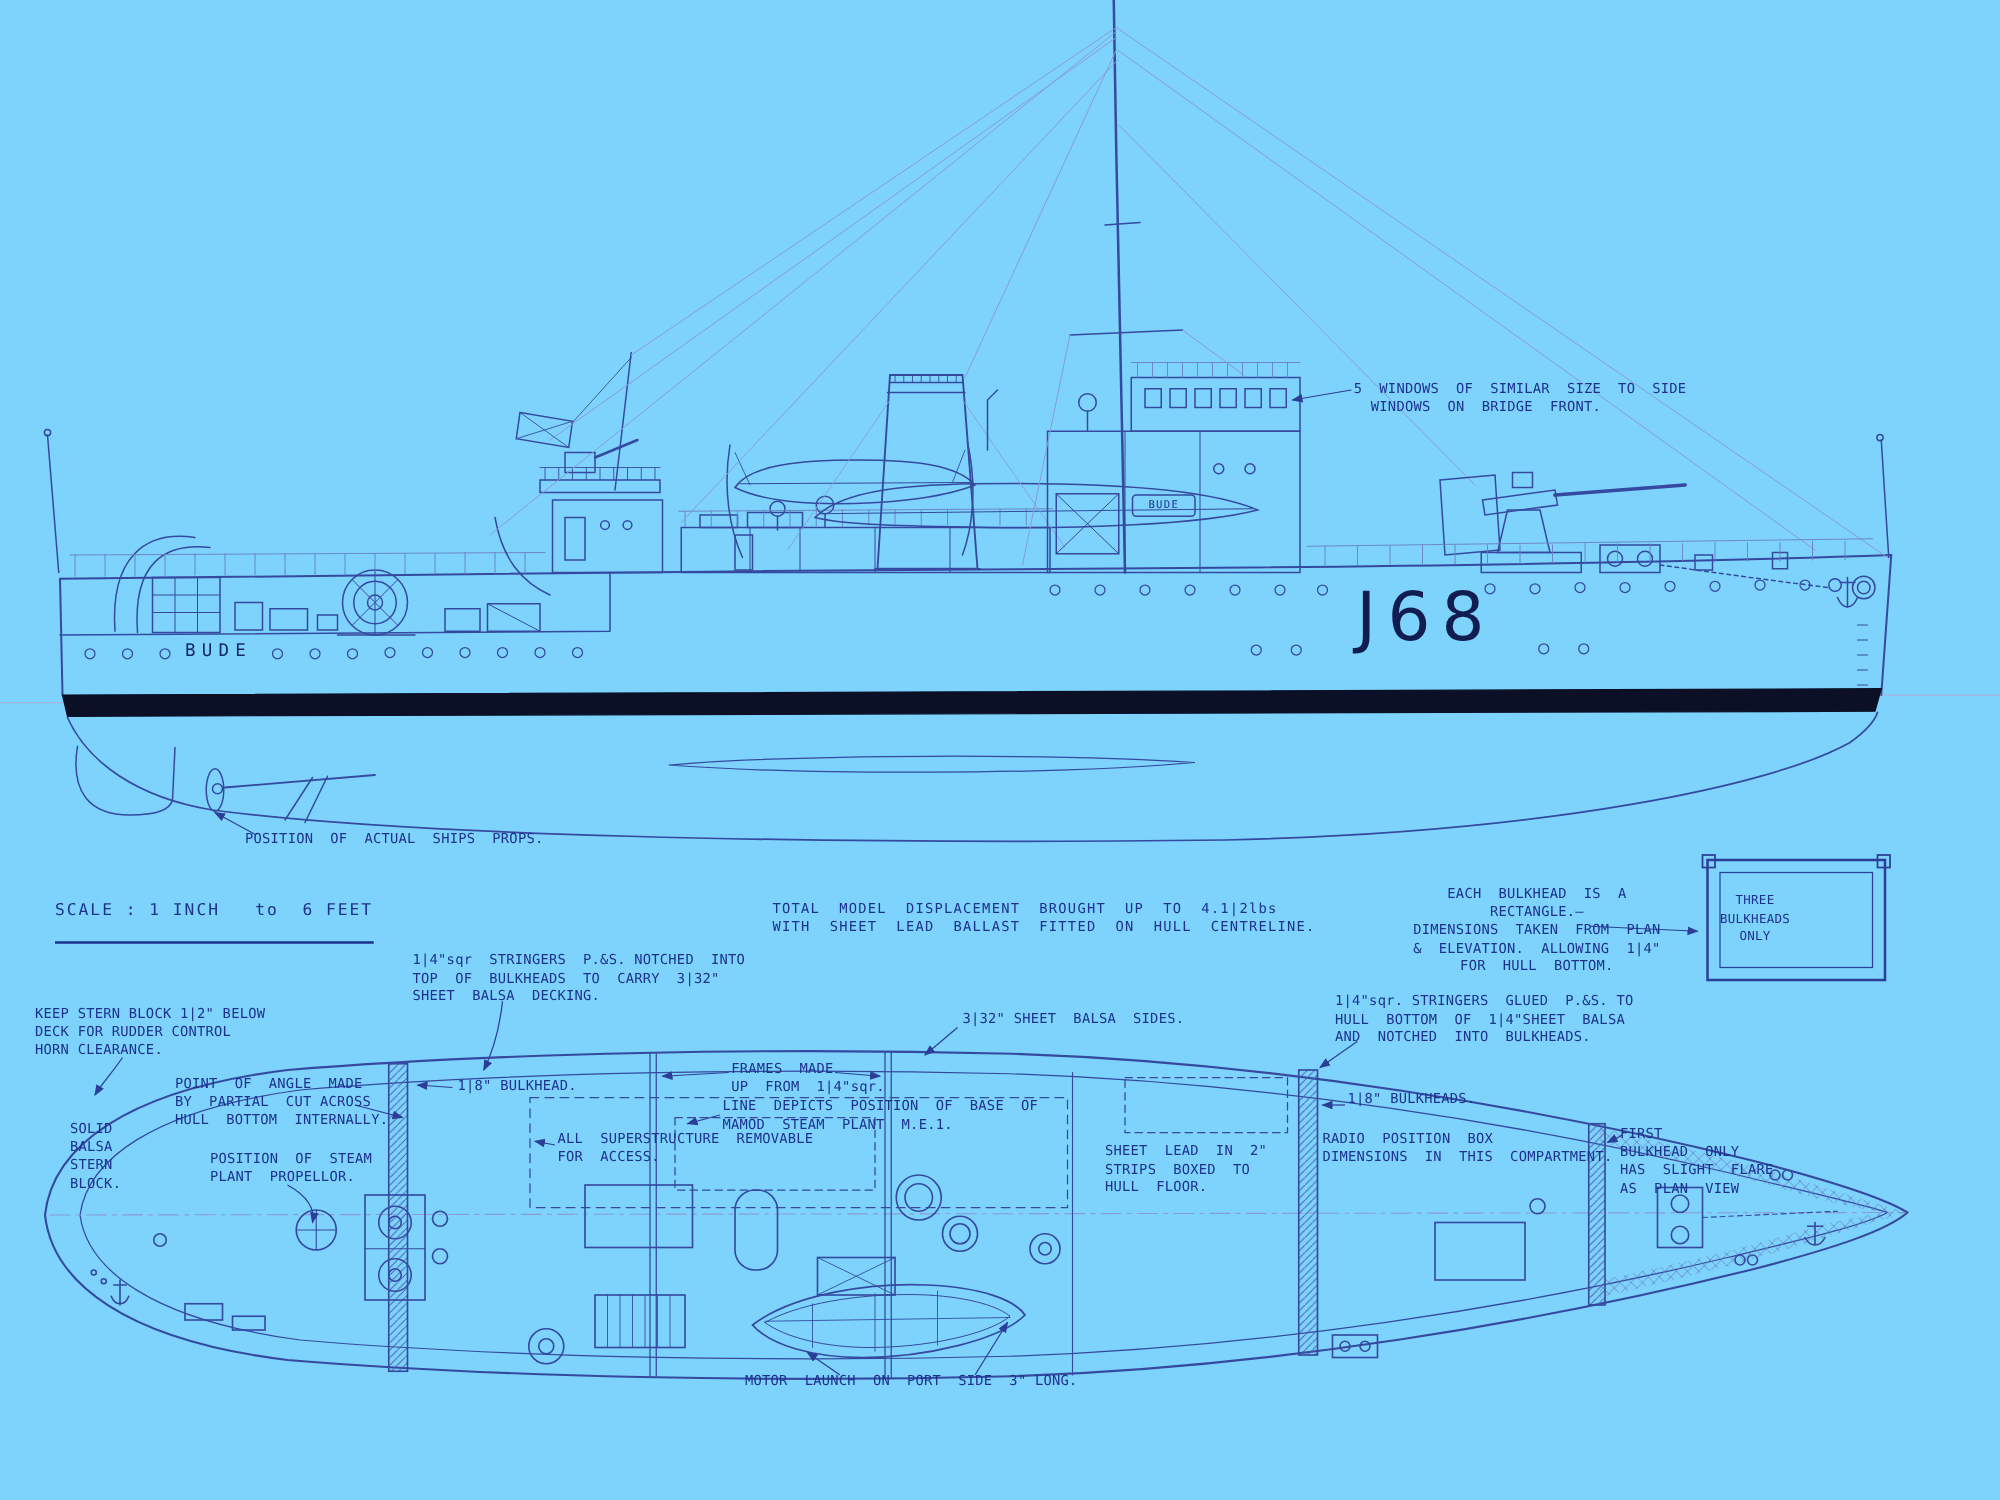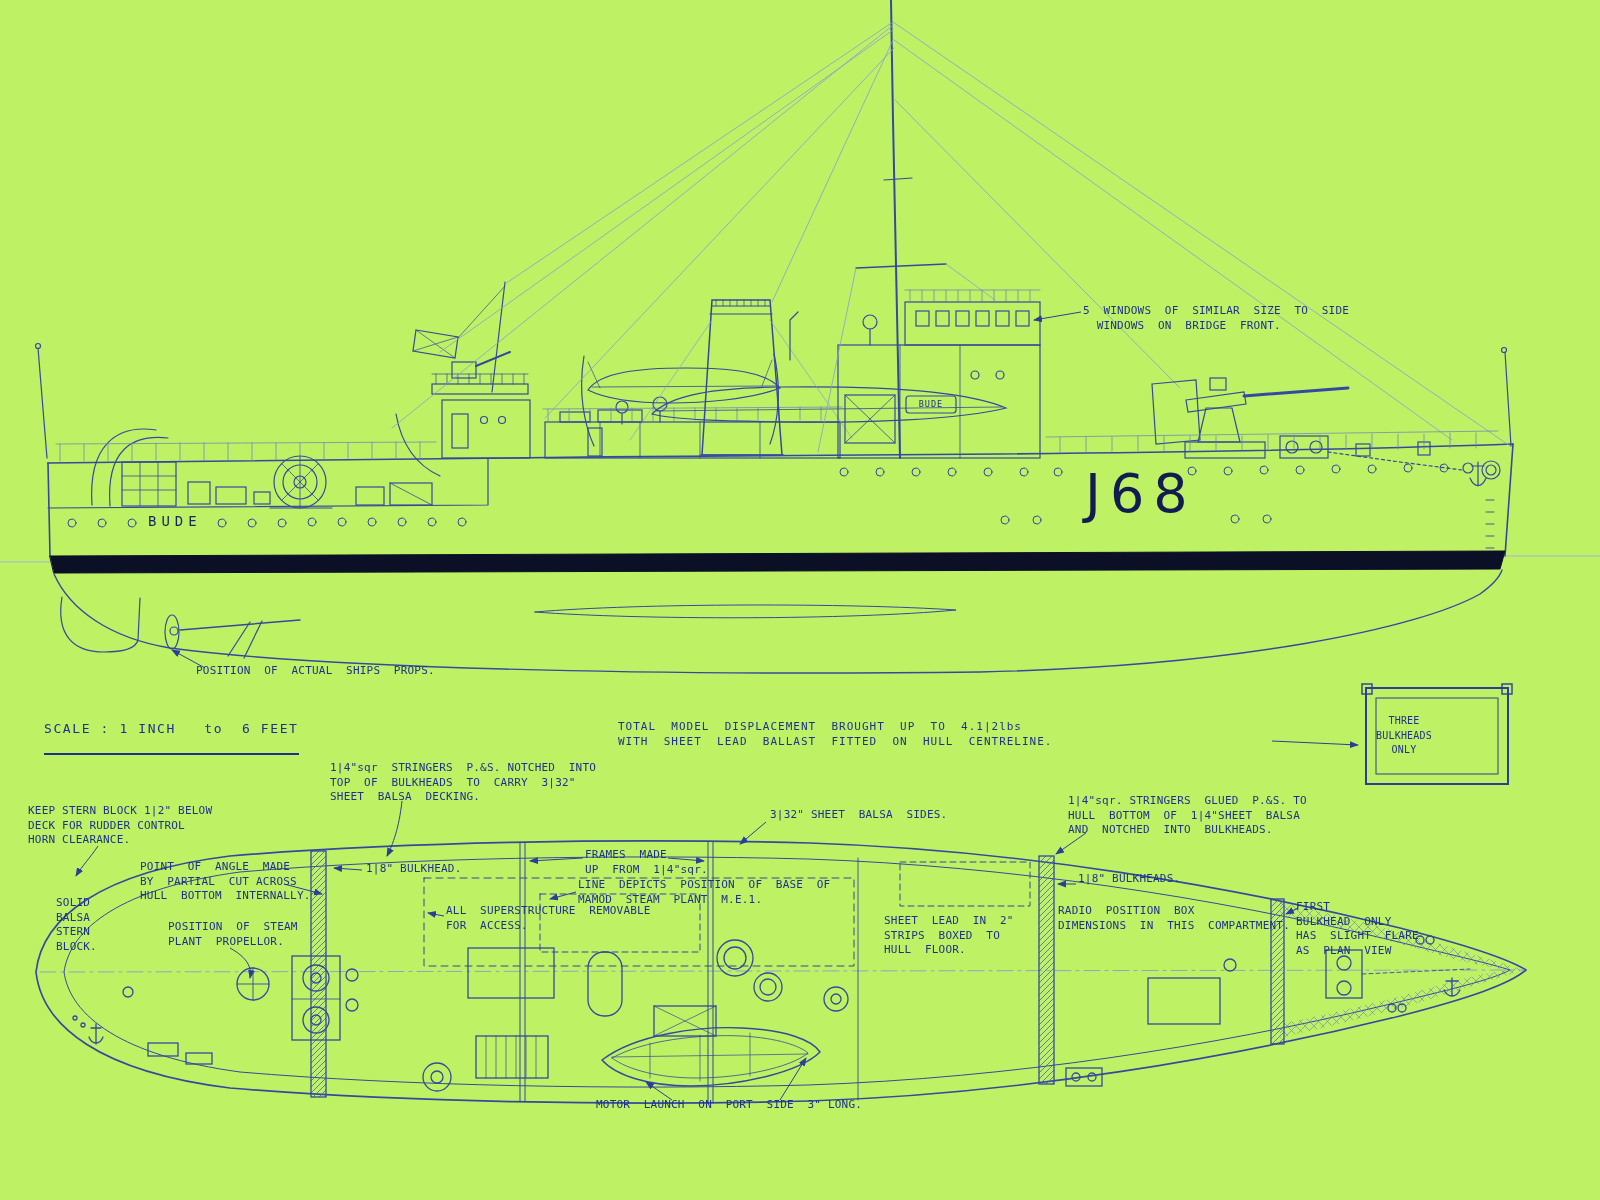--- a/index.html
+++ b/index.html
@@ -1,16 +1,16 @@
 <!DOCTYPE html>
 <html><head>
 <meta charset="utf-8">
 <style>
   html,body{margin:0;padding:0;background:#e9e9e4;}
-  .sheet{position:relative;width:1600px;height:1200px;background:#bef264;overflow:hidden;
+  .sheet{position:relative;width:1600px;height:1200px;background:#7dd3fc;overflow:hidden;
          font-family:"DejaVu Sans Mono",monospace;}
   .sheet svg{position:absolute;left:0;top:0;}
   .note{position:absolute;color:#1d318f;font-size:11px;line-height:1.32;letter-spacing:.2px;}
   .note div{white-space:pre;}
   .center{text-align:center;}
   .scale-note{font-size:13px;letter-spacing:1.6px;border-bottom:2px solid #1d318f;padding-bottom:16px;}
   .hull-name{font-size:14px;letter-spacing:5px;color:#16275f;}
   .pennant{font-size:54px;letter-spacing:9px;color:#111d50;font-family:"DejaVu Sans",sans-serif;}
   .plate{font-size:8.5px;letter-spacing:1px;width:50px;text-align:center;}
   .small{font-size:10px;}
@@ -335,20 +335,27 @@
 
 <div class="note scale-note" style="left:44px;top:720px">
   <div>SCALE : 1 INCH   to  6 FEET</div>
 </div>
 
 <div class="note" style="left:618px;top:720px;letter-spacing:1px">
   <div>TOTAL  MODEL  DISPLACEMENT  BROUGHT  UP  TO  4.1|2lbs</div>
   <div>WITH  SHEET  LEAD  BALLAST  FITTED  ON  HULL  CENTRELINE.</div>
 </div>
 
+<div class="note center" style="left:1122px;top:708px;width:215px">
+  <div>EACH  BULKHEAD  IS  A</div>
+  <div>RECTANGLE.—</div>
+  <div>DIMENSIONS  TAKEN  FROM  PLAN</div>
+  <div>&amp;  ELEVATION.  ALLOWING  1|4"</div>
+  <div>FOR  HULL  BOTTOM.</div>
+</div>
 
 <div class="note center small" style="left:1326px;top:714px;width:156px;line-height:1.45">
   <div>THREE</div>
   <div>BULKHEADS</div>
   <div>ONLY</div>
 </div>
 
 <div class="note" style="left:330px;top:761px">
   <div>1|4"sqr  STRINGERS  P.&amp;S. NOTCHED  INTO</div>
   <div>TOP  OF  BULKHEADS  TO  CARRY  3|32"</div>

